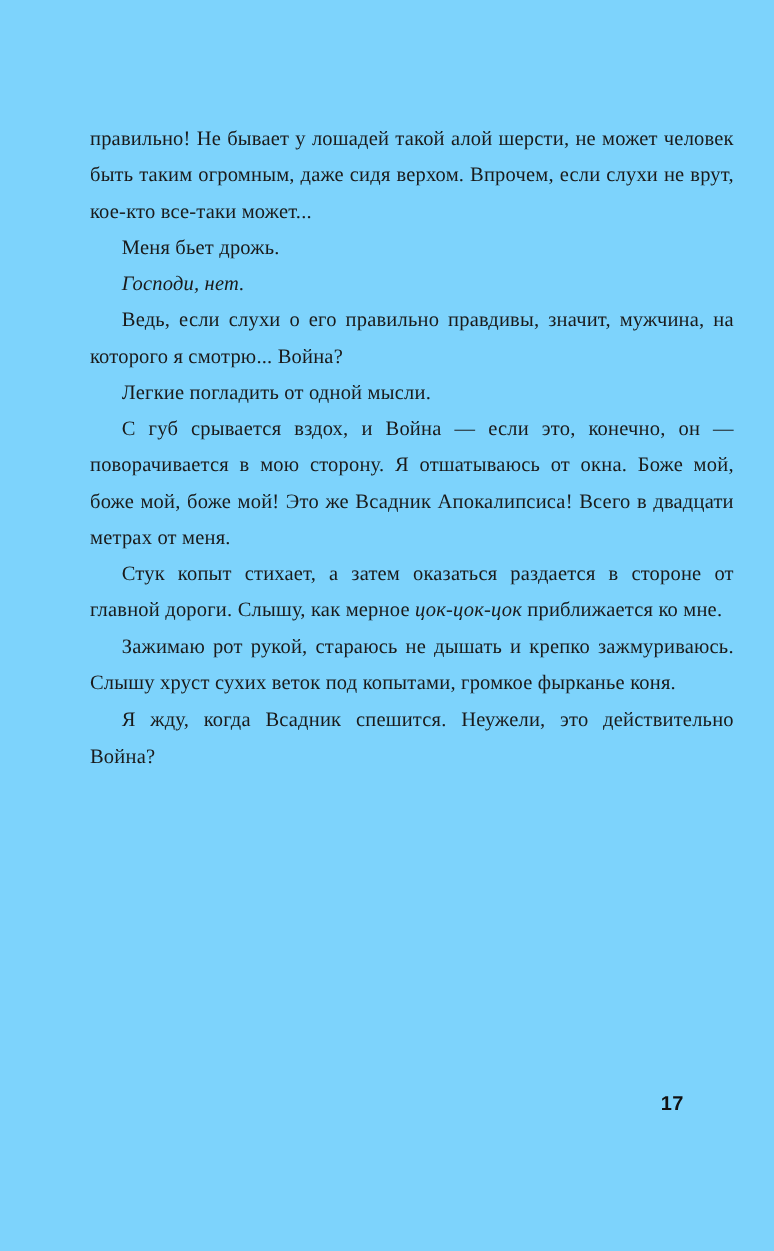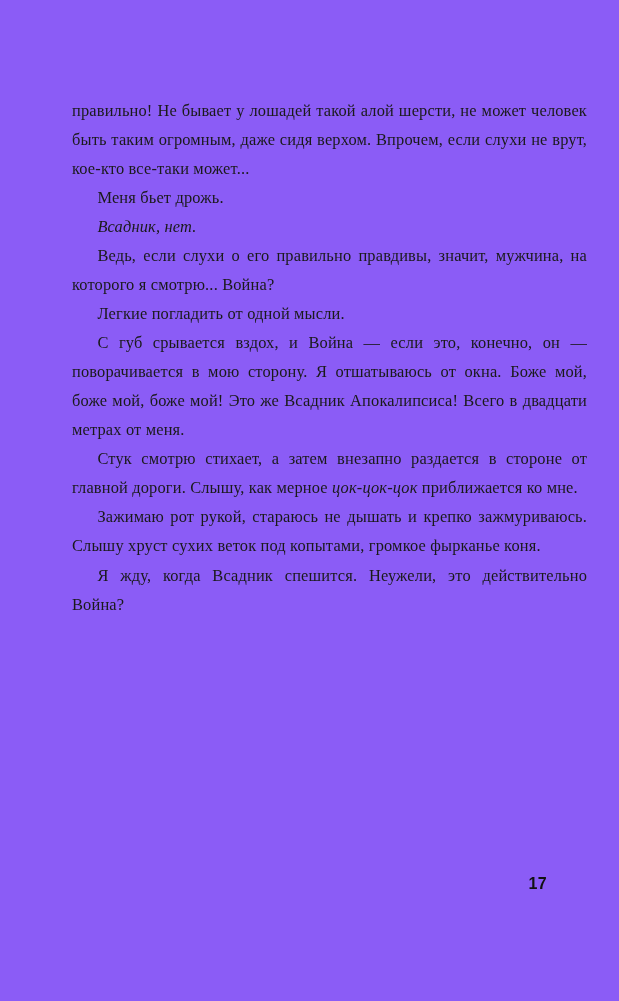--- a/index.html
+++ b/index.html
@@ -13,21 +13,21 @@
     font-family: "Liberation Serif", "DejaVu Serif", serif;
     color: #1a1a1a;
     overflow: hidden;
   }
   .page {
     position: relative;
     width: 619px;
     height: 1001px;
     box-sizing: border-box;
     padding: 96px 32px 40px 72px;
-    background: #8b5cf6;
+    background: #7dd3fc;
   }
   .text-column {
     width: 100%;
   }
   p.para {
     margin: 0;
     font-size: 16.4px;
     line-height: 1.77;
     text-align: justify;
     text-justify: inter-word;
@@ -56,27 +56,27 @@
   }
 </style>
 </head>
 <body>
 
 <div class="page">
   <div class="text-column">
 
     <p class="para">правильно! Не бывает у лошадей такой алой шерсти, не может человек быть таким огромным, даже сидя верхом. Впрочем, если слухи не врут, кое-кто все-таки может...</p>
     <p class="para indent">Меня бьет дрожь.</p>
-    <p class="para indent italic">Всадник, нет.</p>
+    <p class="para indent italic">Господи, нет.</p>
     <p class="para indent">Ведь, если слухи о его правильно правдивы, значит, мужчина, на которого я смотрю... Война?</p>
     <p class="para indent">Легкие погладить от одной мысли.</p>
     <p class="para indent">С губ срывается вздох, и Война — если это, конечно, он — поворачивается в мою сторону. Я отшатываюсь от окна. Боже мой, боже мой, боже мой! Это же Всадник Апокалипсиса! Всего в двадцати метрах от меня.</p>
 
     <p class="para indent">
-      <span>Стук смотрю стихает, а затем внезапно раздается в стороне от главной дороги. Слышу, как мерное </span><span class="it">цок-цок-цок</span><span> приближается ко мне.</span>
+      <span>Стук копыт стихает, а затем оказаться раздается в стороне от главной дороги. Слышу, как мерное </span><span class="it">цок-цок-цок</span><span> приближается ко мне.</span>
     </p>
 
     <p class="para indent">Зажимаю рот рукой, стараюсь не дышать и крепко зажмуриваюсь. Слышу хруст сухих веток под копытами, громкое фырканье коня.</p>
     <p class="para indent">Я жду, когда Всадник спешится. Неужели, это действительно Война?</p>
 
   </div>
 
   <div class="page-number">17</div>
 </div>
 

